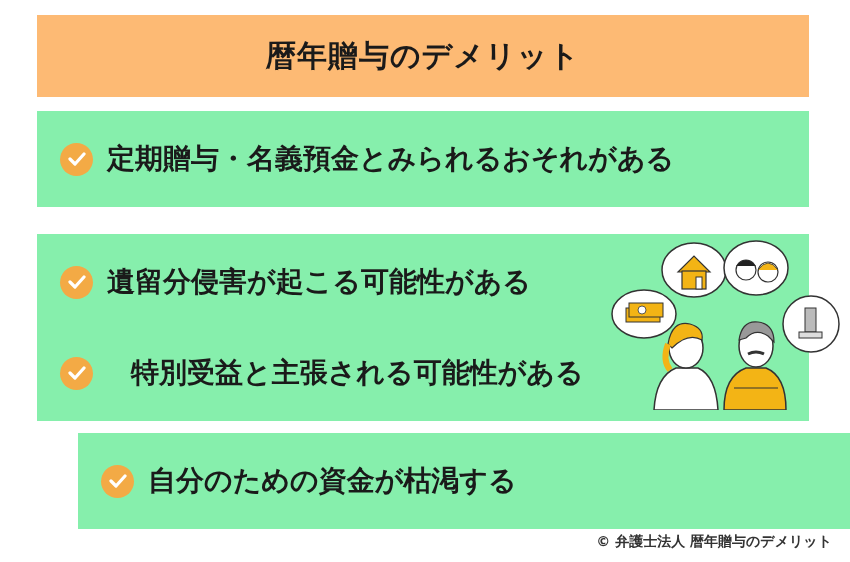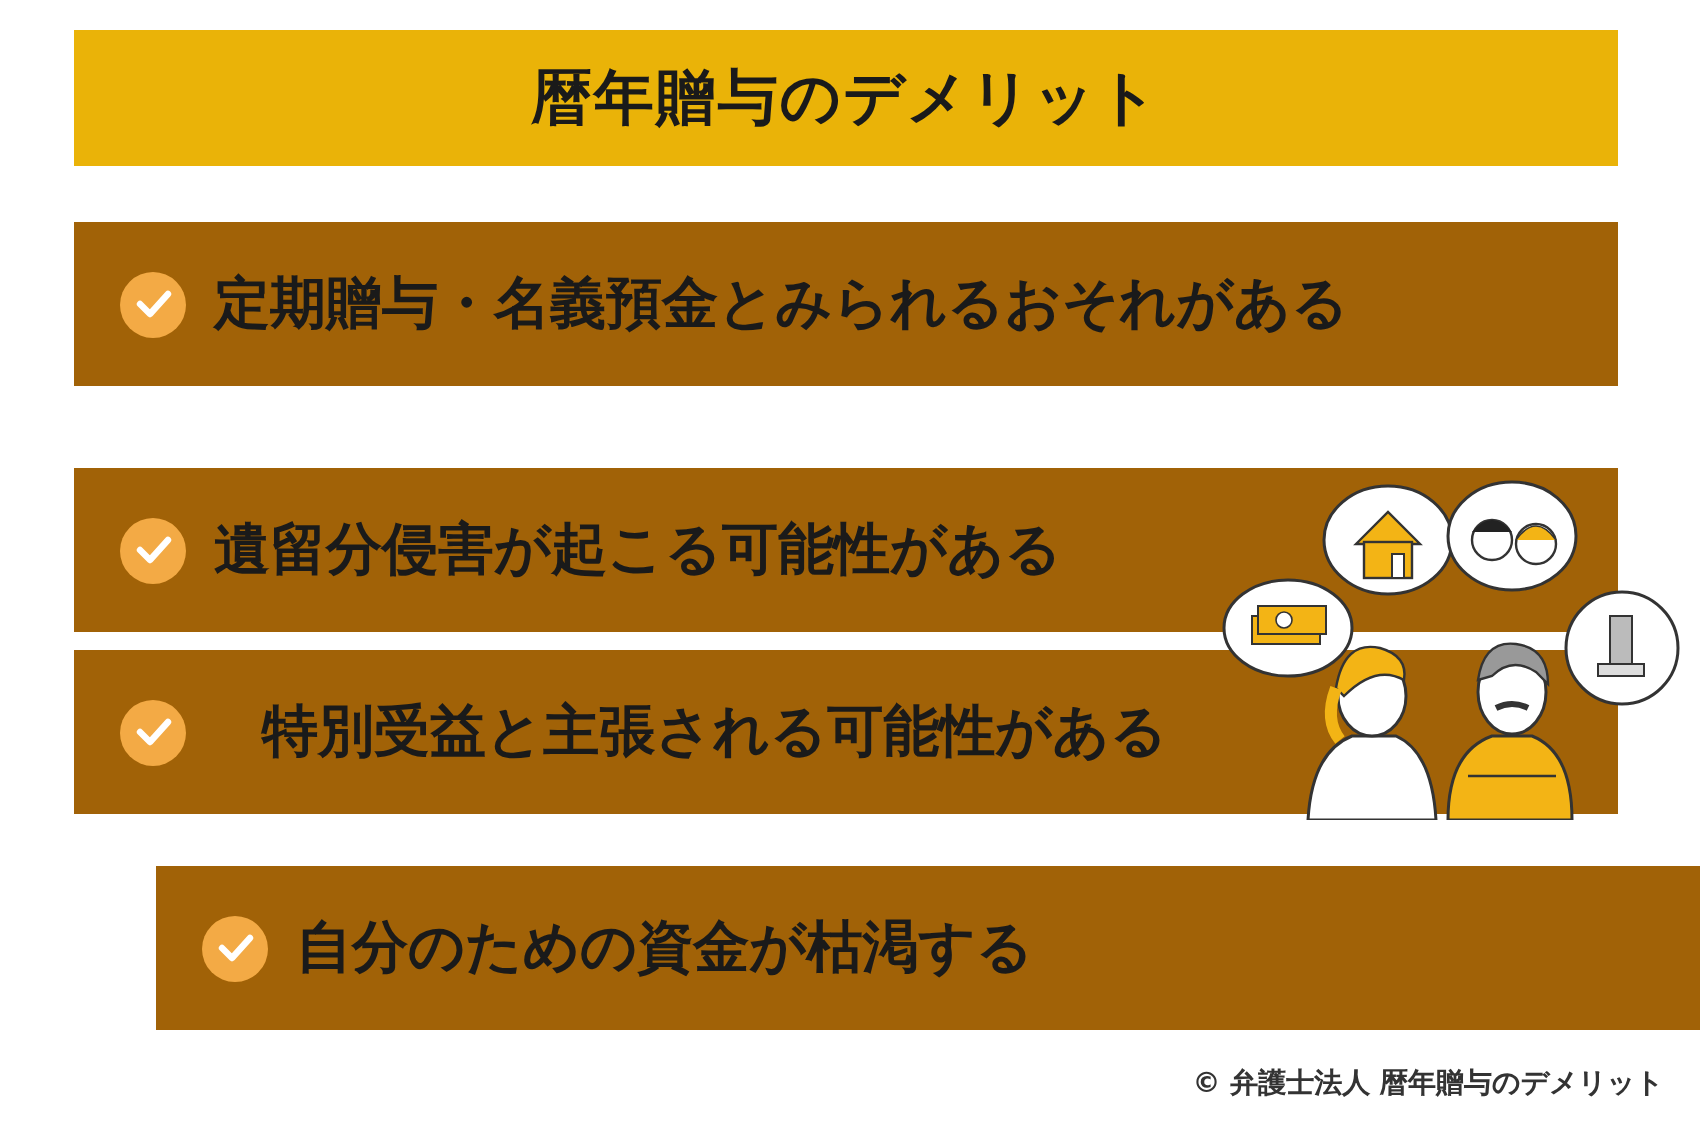--- a/index.html
+++ b/index.html
@@ -1,27 +1,27 @@
 <!DOCTYPE html>
 <html><head>
   <meta charset="utf-8">
   <style>
     html, body { margin: 0; padding: 0; }
     body {
       width: 850px; height: 562px; background: #ffffff; position: relative; overflow: hidden;
       font-family: "DejaVu Sans", "Liberation Sans", sans-serif;
     }
     .header {
-      position: absolute; left: 37px; top: 15px; width: 772px; height: 68px;
-      background: #eab308; display: flex; align-items: center; justify-content: center;
+      position: absolute; left: 37px; top: 15px; width: 772px; height: 82px;
+      background: #fdba74; display: flex; align-items: center; justify-content: center;
     }
     .header-title { font-size: 30px; font-weight: bold; color: #1a1a1a; letter-spacing: 1px; }
     .row {
-      position: absolute; left: 37px; width: 772px; height: 82px;
-      background: #a16207; display: flex; align-items: center;
+      position: absolute; left: 37px; width: 772px; height: 96px;
+      background: #86efac; display: flex; align-items: center;
     }
     .check {
       width: 33px; height: 33px; border-radius: 50%; background: #F3AA45;
       margin-left: 23px; margin-right: 14px; flex: none;
       display: flex; align-items: center; justify-content: center;
     }
     .row-text { font-size: 28px; font-weight: bold; color: #1a1a1a; white-space: nowrap; }
     .illus { position: absolute; left: 606px; top: 236px; width: 234px; height: 174px; }
     .copyright {
       position: absolute; right: 18px; top: 533px; font-size: 14px; color: #333;

